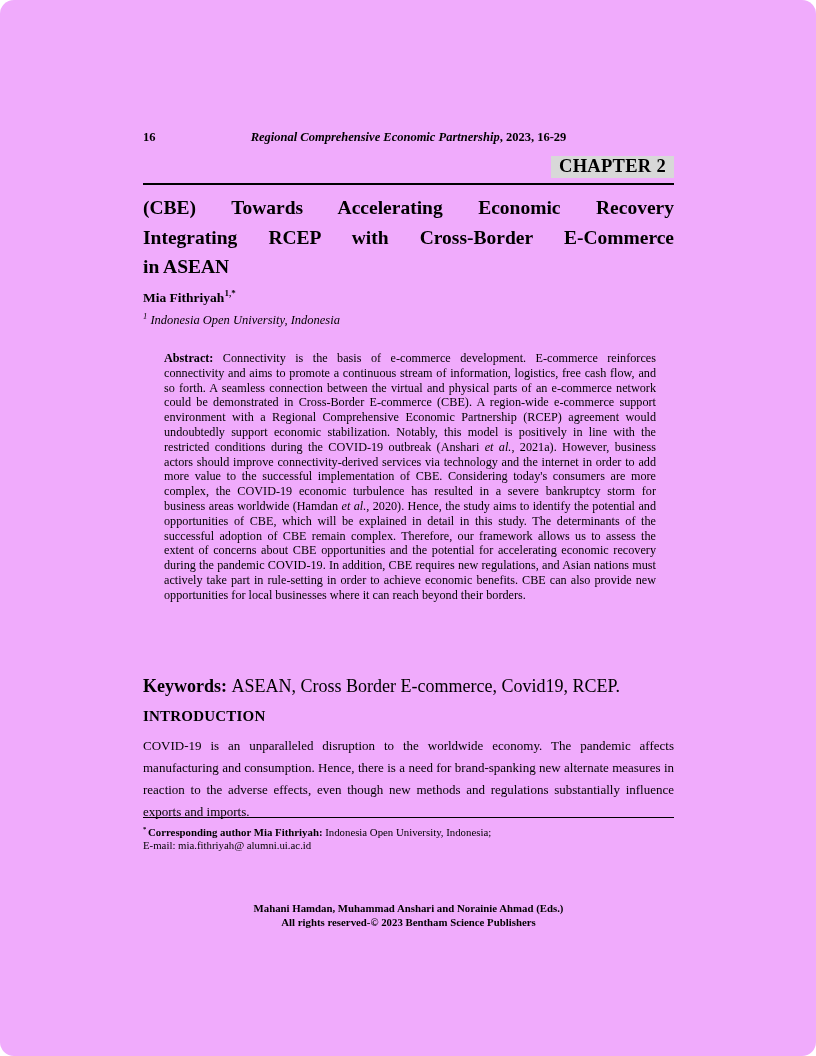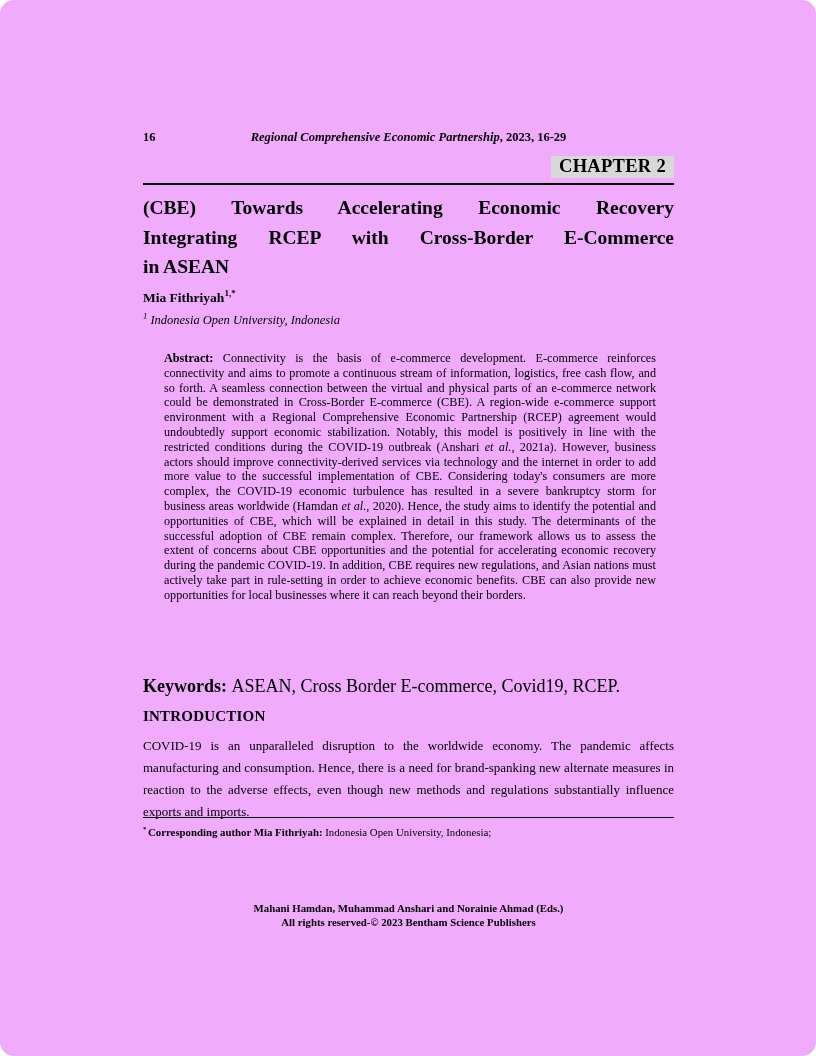--- a/index.html
+++ b/index.html
@@ -102,20 +102,21 @@
   <div class="abstract-block"><span class="s-bold">Abstract: </span><span class="s-normal">Connectivity is the basis of e-commerce development. E-commerce reinforces connectivity and aims to promote a continuous stream of information, logistics, free cash flow, and so forth. A seamless connection between the virtual and physical parts of an e-commerce network could be demonstrated in Cross-Border E-commerce (CBE). A region-wide e-commerce support environment with a Regional Comprehensive Economic Partnership (RCEP) agreement would undoubtedly support economic stabilization. Notably, this model is positively in line with the restricted conditions during the COVID-19 outbreak (Anshari </span><span class="s-italic">et al.</span><span class="s-normal">, 2021a). However, business actors should improve connectivity-derived services via technology and the internet in order to add more value to the successful implementation of CBE. Considering today's consumers are more complex, the COVID-19 economic turbulence has resulted in a severe bankruptcy storm for business areas worldwide (Hamdan </span><span class="s-italic">et al.</span><span class="s-normal">, 2020). Hence, the study aims to identify the potential and opportunities of CBE, which will be explained in detail in this study. The determinants of the successful adoption of CBE remain complex. Therefore, our framework allows us to assess the extent of concerns about CBE opportunities and the potential for accelerating economic recovery during the pandemic COVID-19. In addition, CBE requires new regulations, and Asian nations must actively take part in rule-setting in order to achieve economic benefits. CBE can also provide new opportunities for local businesses where it can reach beyond their borders.</span></div>
 
   <div class="content keywords-line"><span class="s-bold">Keywords: </span><span class="s-normal">ASEAN, Cross Border E-commerce, Covid19, RCEP.</span></div>
 
   <div class="content section-heading">INTRODUCTION</div>
 
   <div class="content body-paragraph">COVID-19 is an unparalleled disruption to the worldwide economy. The pandemic affects manufacturing and consumption. Hence, there is a need for brand-spanking new alternate measures in reaction to the adverse effects, even though new methods and regulations substantially influence exports and imports.</div>
 
   <div class="content footnote-block">
     <div><span class="s-super">* </span><span class="s-bold">Corresponding author Mia Fithriyah: </span><span class="s-normal">Indonesia Open University, Indonesia;</span></div>
+    <div>E-mail: mia.fithriyah@ alumni.ui.ac.id</div>
   </div>
 
   <div class="content publisher-block">
     <div>Mahani Hamdan, Muhammad Anshari and Norainie Ahmad (Eds.)</div>
     <div>All rights reserved-© 2023 Bentham Science Publishers</div>
   </div>
 
 </div>
 
 </body></html>

